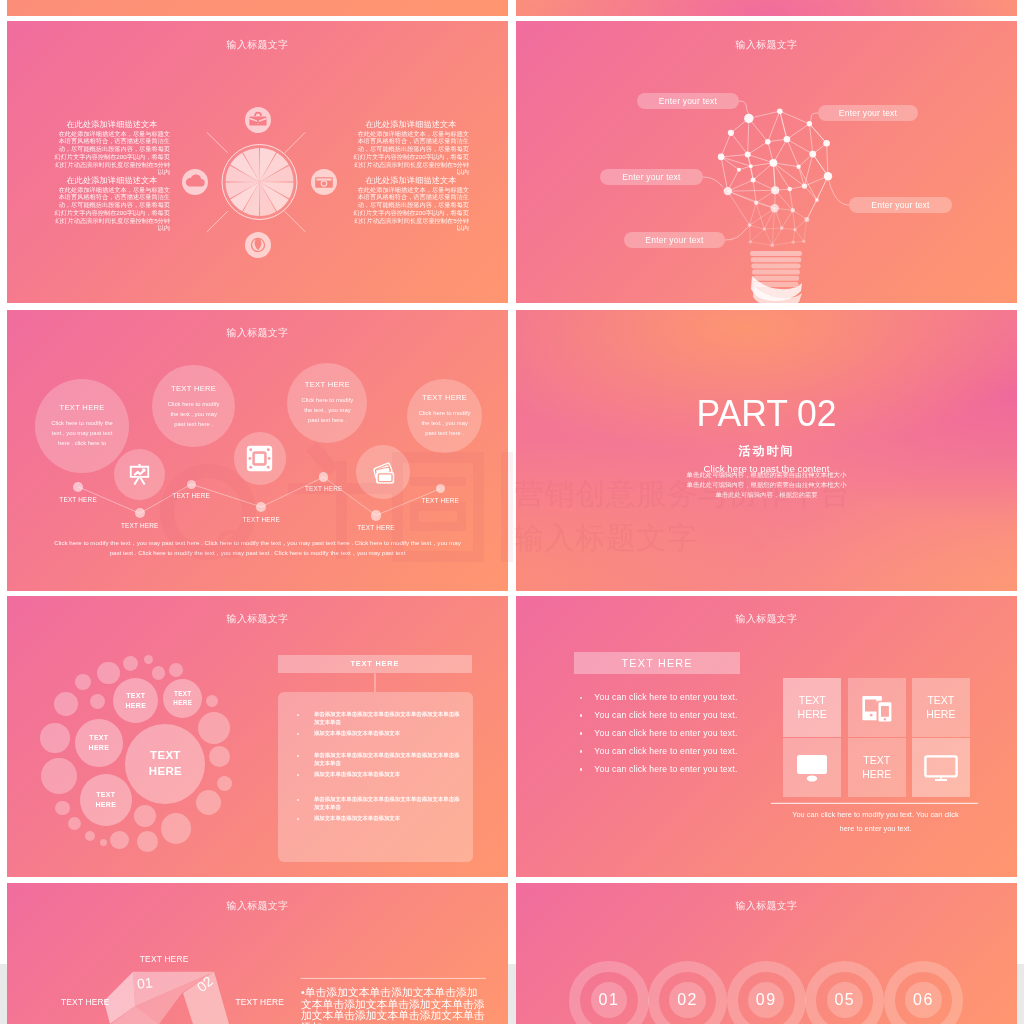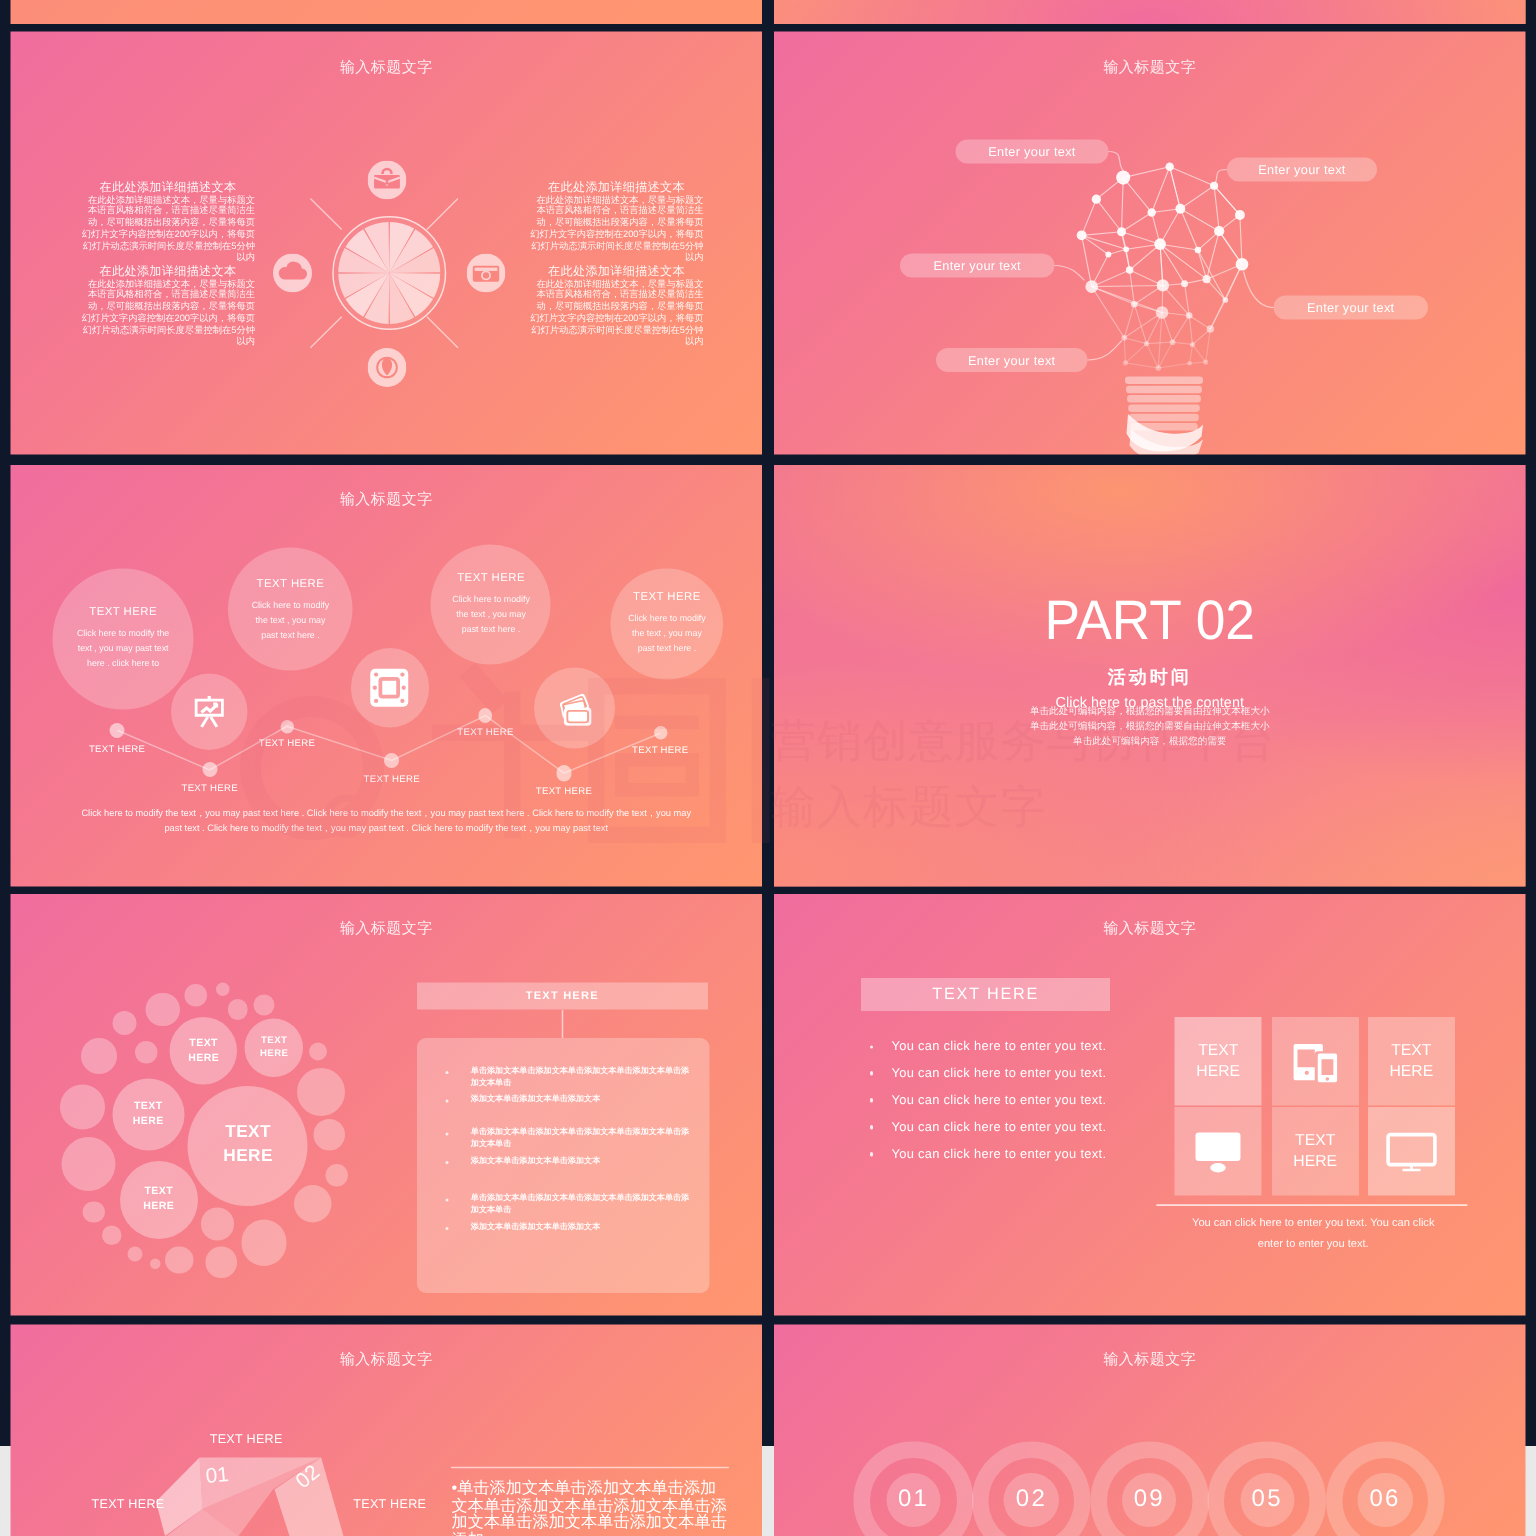--- a/index.html
+++ b/index.html
@@ -1,18 +1,18 @@
 <!DOCTYPE html>
 <html><head>
 <meta charset="utf-8">
 <style>
 *{box-sizing:border-box;margin:0;padding:0}
 html,body{width:1024px;height:1024px;overflow:hidden}
 body{background:#e9e9e9;font-family:"Liberation Sans",sans-serif;-webkit-font-smoothing:antialiased}
-.sheet{position:relative;width:1024px;height:964px;background:#0f172a}
+.sheet{position:relative;width:1024px;height:964px;background:#ffffff}
 .slide{position:absolute;overflow:hidden;background:linear-gradient(135deg,#f06d9e 0%,#f5798f 33%,#f98781 60%,#fd9274 87%,#ff9670 100%)}
 .stitle{position:absolute;left:0;right:0;text-align:center;color:rgba(255,255,255,.88);font-size:10px;letter-spacing:.3px}
 
 #s1{left:7px;top:21px;width:501px;height:282px}
 #s2{left:516px;top:21px;width:501px;height:282px}
 #s3{left:7px;top:310px;width:501px;height:281px}
 #s4{left:516px;top:310px;width:501px;height:281px}
 #s5{left:7px;top:596px;width:501px;height:281px}
 #s6{left:516px;top:596px;width:501px;height:281px}
 #s7{left:7px;top:883px;width:501px;height:141px}
@@ -530,21 +530,21 @@
       </div>
   <div class="s6tile" style="left:395.8px;top:142.4px;width:58.2px;height:58.7px;background:rgba(255,255,255,.38)" data-name="tile-icon-tv">
     <svg width="36" height="28" viewBox="0 0 36 28" fill="none" stroke="#fff" stroke-width="2.4" data-name="tv-screen-icon">
           <rect x="2.4" y="2.4" width="31.2" height="20" rx="1.6"></rect>
           <path d="M18 22.4v3.6M12 26h12" stroke-width="1.8"></path>
         </svg>
   </div>
   <svg width="501" height="281" style="position:absolute;left:0;top:0" data-name="divider-line">
         <line x1="254.9" y1="207.4" x2="462.3" y2="207.4" stroke="rgba(255,255,255,.75)" stroke-width="1.2"></line>
       </svg>
-  <div class="s6foot" style="left:272px;top:212px;width:175px" data-name="slide-footer-text">You can click here to enter you text. You can click enter to enter you text.</div>
+  <div class="s6foot" style="left:272px;top:212px;width:175px" data-name="slide-footer-text">You can click here to modify you text. You can click here to enter you text.</div>
 </div>
 
 <div class="slide" id="s7" data-name="slide-polygon-steps">
   <div class="stitle" style="top:16px" data-name="slide-title">输入标题文字</div>
   <svg width="501" height="141" style="position:absolute;left:0;top:0" data-name="polygon-steps-graphic">
     <polygon points="126,88.7 207.1,88.7 128,123" fill="rgba(255,255,255,.40)"></polygon>
     <polygon points="126,88.7 128,123 103,141 97,118" fill="rgba(255,255,255,.52)"></polygon>
     <polygon points="207.1,88.7 175,110 152,141 128,123" fill="rgba(255,255,255,.26)"></polygon>
     <polygon points="207.1,88.7 222,141 186,141 176,110" fill="rgba(255,255,255,.44)"></polygon>
     <polygon points="128,123 152,141 104,141" fill="rgba(255,255,255,.33)"></polygon>

